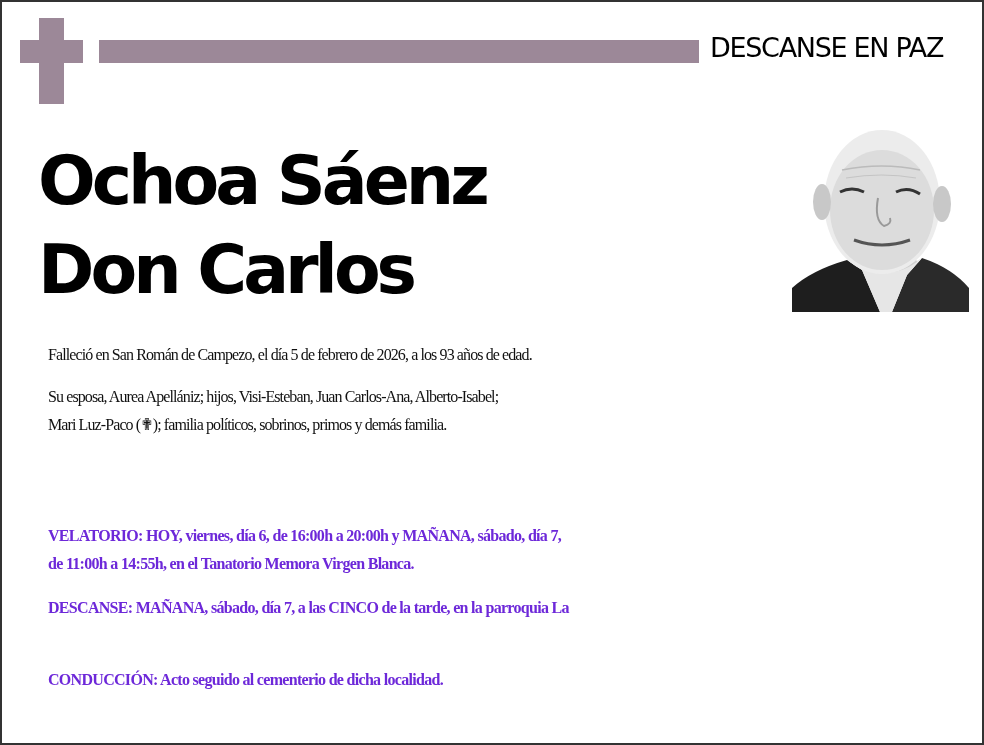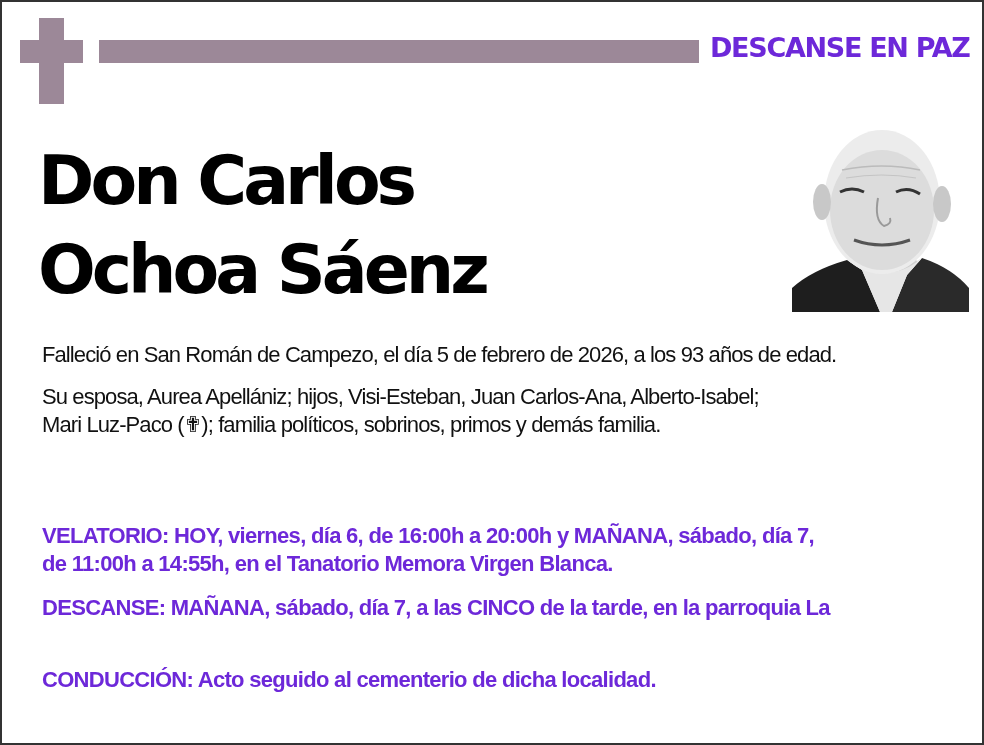--- a/index.html
+++ b/index.html
@@ -1,43 +1,43 @@
 <!DOCTYPE html>
 <html><head>
 <meta charset="utf-8">
 <style>
   html, body { margin: 0; padding: 0; background: #ffffff; }
   body { width: 984px; height: 745px; overflow: hidden; position: relative; font-family: "DejaVu Sans", "Liberation Sans", sans-serif; color: #111; }
   .frame { position: absolute; left: 0; top: 0; width: 980px; height: 741px; border: 2px solid #333; background: #fff; }
   .cross-v { position: absolute; left: 37px; top: 16px; width: 25px; height: 86px; background: #9c8898; }
   .cross-h { position: absolute; left: 18px; top: 38px; width: 63px; height: 23px; background: #9c8898; }
   .bar { position: absolute; left: 97px; top: 38px; width: 600px; height: 23px; background: #9c8898; }
-  .rip { position: absolute; left: 708px; top: 30px; font-family: "DejaVu Sans", sans-serif; font-weight: bold; font-size: 27px; letter-spacing: -1.3px; color: #6d28d9; white-space: nowrap; }
+  .rip { position: absolute; left: 708px; top: 30px; font-family: "DejaVu Sans", sans-serif; font-weight: normal; font-size: 27px; letter-spacing: -1.3px; color: #000000; white-space: nowrap; }
   .name { position: absolute; left: 36px; top: 134px; font-family: "DejaVu Sans", sans-serif; font-weight: bold; font-size: 68px; line-height: 89px; letter-spacing: -4px; color: #000; }
   .photo { position: absolute; left: 790px; top: 108px; width: 177px; height: 202px; overflow: hidden; background: #fff; }
-  .text { position: absolute; left: 40px; width: 920px; font-family: Liberation Sans, sans-serif; font-size: 22px; letter-spacing: -0.9px; line-height: 28px; color: #111; }
+  .text { position: absolute; left: 46px; width: 920px; font-family: Liberation Serif, serif; font-size: 16px; letter-spacing: -0.9px; line-height: 28px; color: #111; }
   .p1 { top: 339px; }
   .p2 { top: 381px; }
   .bold { font-weight: bold; color: #6d28d9; letter-spacing: -0.7px; }
   .p3 { top: 520px; }
   .p4 { top: 592px; }
   .p5 { top: 664px; }
 </style>
 </head>
 <body>
 
 <div class="frame">
   <div class="cross-v"></div>
   <div class="cross-h"></div>
   <div class="bar"></div>
   <div class="rip">DESCANSE EN PAZ</div>
 
   <div class="name">
+    <div>Ochoa Sáenz</div>
     <div>Don Carlos</div>
-    <div>Ochoa Sáenz</div>
   </div>
 
   <div class="photo">
     <svg width="177" height="202" viewBox="0 0 177 202">
       <rect width="177" height="202" fill="#ffffff"></rect>
 
       <path d="M0 202 L0 178 Q20 160 55 150 L70 160 L88 202 Z" fill="#1e1e1e"></path>
       <path d="M177 202 L177 178 Q160 158 130 148 L115 165 L100 202 Z" fill="#2a2a2a"></path>
 
       <path d="M55 150 L70 160 L88 202 L100 202 L115 165 L130 148 Q110 160 92 162 Q72 160 55 150 Z" fill="#e6e6e6"></path>

